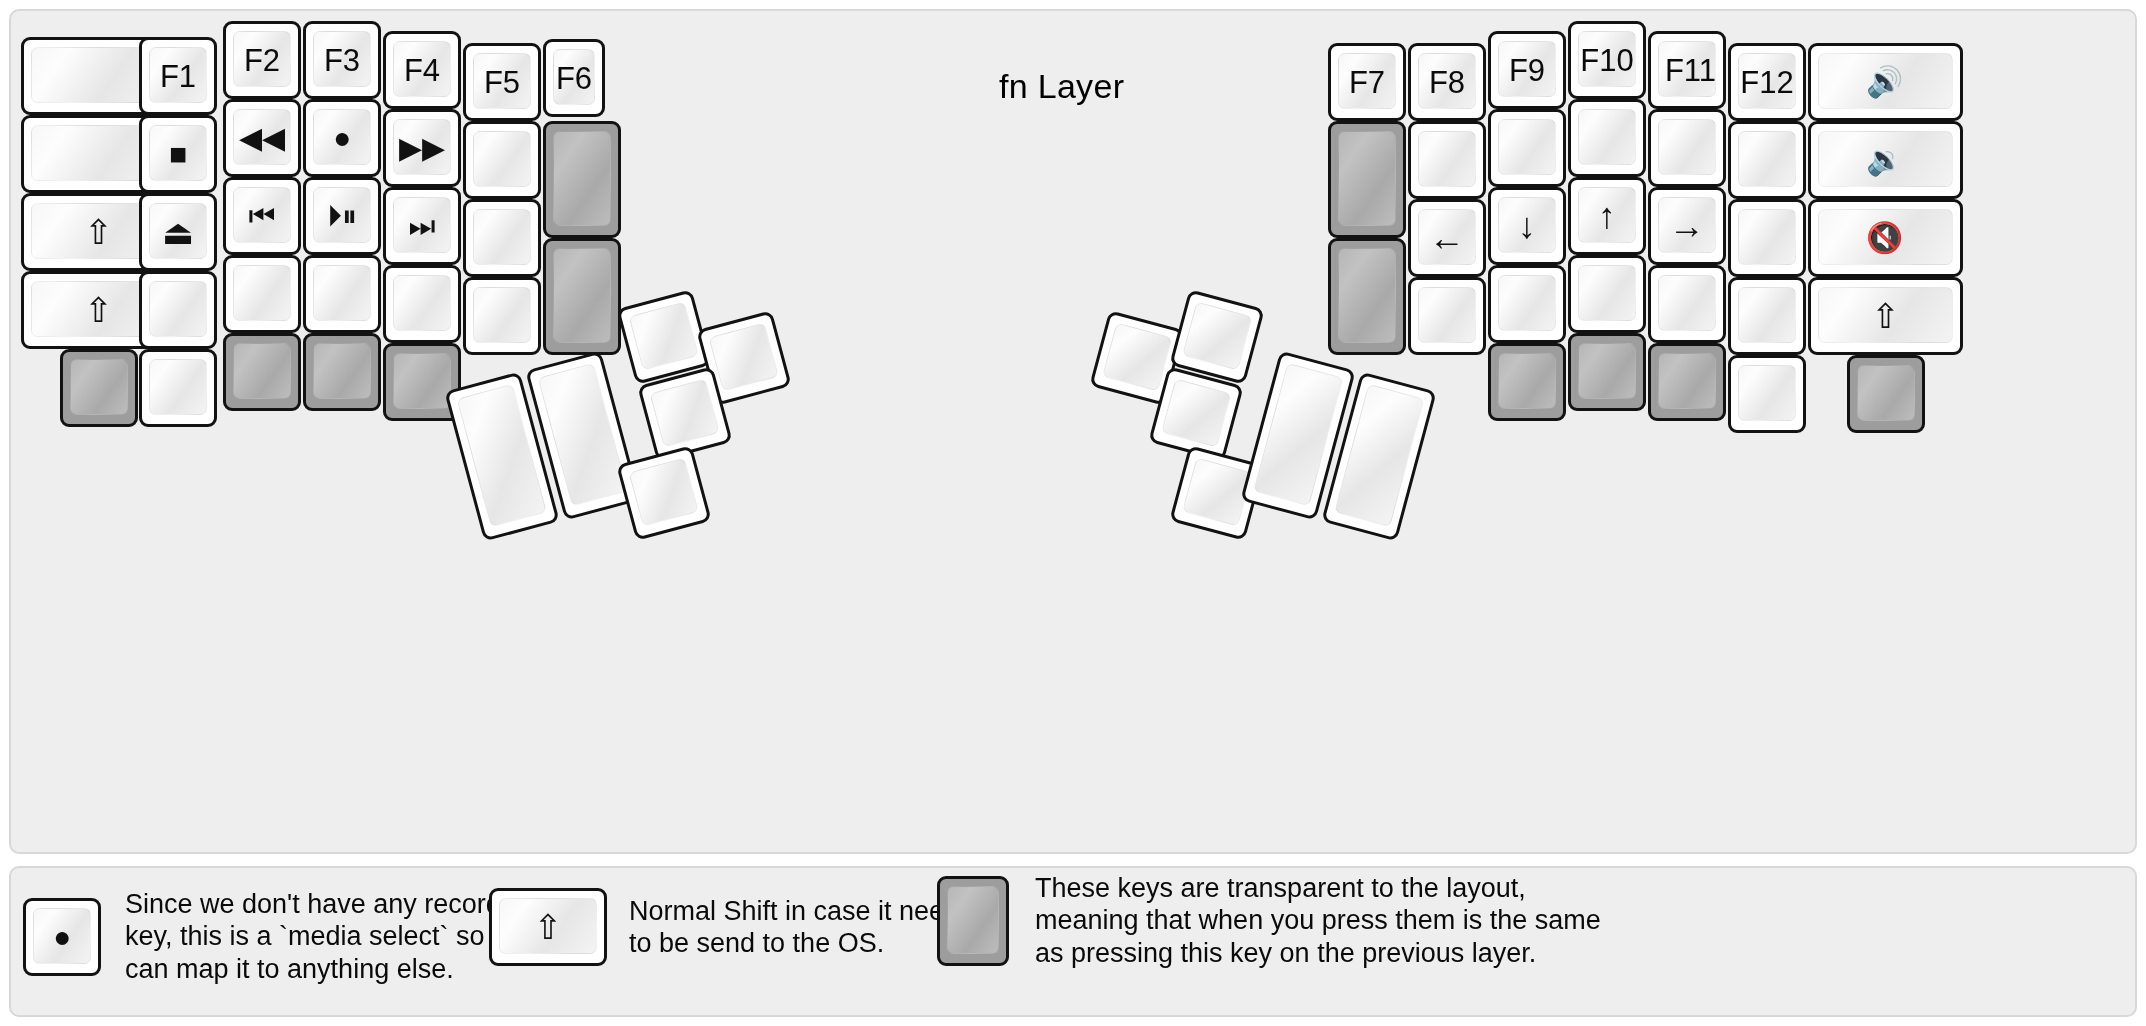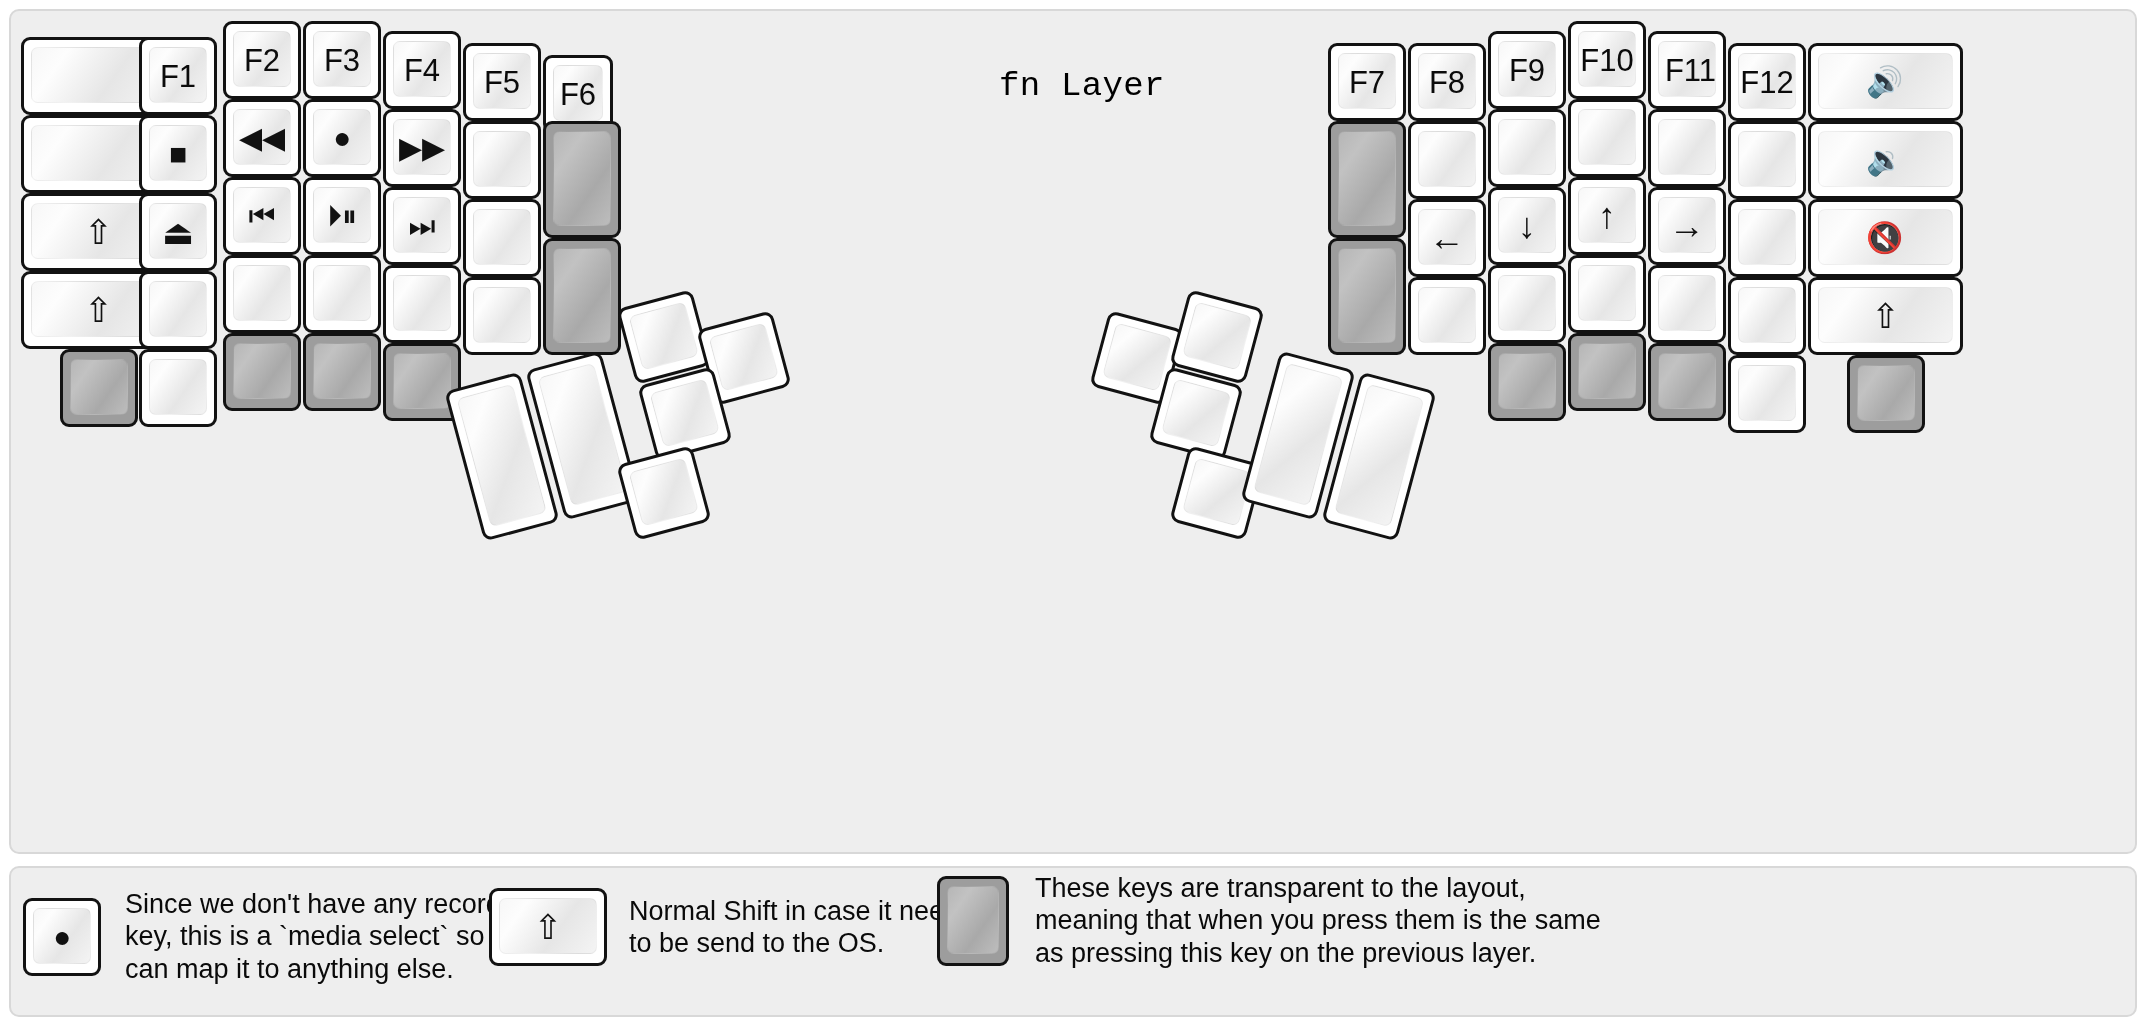--- a/index.html
+++ b/index.html
@@ -18,21 +18,21 @@
     border:2px solid #d8d8d8;
     border-radius:10px;
     box-sizing:border-box;
   }
   #board-panel{left:9px;top:9px;width:2128px;height:845px;}
   #legend-panel{left:9px;top:866px;width:2128px;height:151px;}
 
   
   #board-title{
     position:absolute;left:988px;top:56px;
-    font-size:34px;color:#000;letter-spacing:.3px;white-space:nowrap;font-family:Liberation Mono, monospace;
+    font-size:34px;color:#000;letter-spacing:.3px;white-space:nowrap;
   }
 
   
   .key{
     position:absolute;
     box-sizing:border-box;
     border:3px solid #121212;
     border-radius:9px;
     background:#ffffff;
     display:flex;align-items:center;justify-content:center;
@@ -200,21 +200,21 @@
       <div class="key" style="left:452px;top:110px;width:78px;height:78px;">
         <span class="cap"></span>
       </div>
       <div class="key" style="left:452px;top:188px;width:78px;height:78px;">
         <span class="cap"></span>
       </div>
       <div class="key" style="left:452px;top:266px;width:78px;height:78px;">
         <span class="cap"></span>
       </div>
 
-      <div class="key" style="left:532px;top:44px;width:70px;height:78px;">
+      <div class="key" style="left:532px;top:28px;width:62px;height:78px;">
         <span class="cap"></span>
         <span class="legend fkey">F6</span>
       </div>
       <div class="key transparent" style="left:532px;top:110px;width:78px;height:117px;">
         <span class="cap"></span>
       </div>
       <div class="key transparent" style="left:532px;top:227px;width:78px;height:117px;">
         <span class="cap"></span>
       </div>
 

